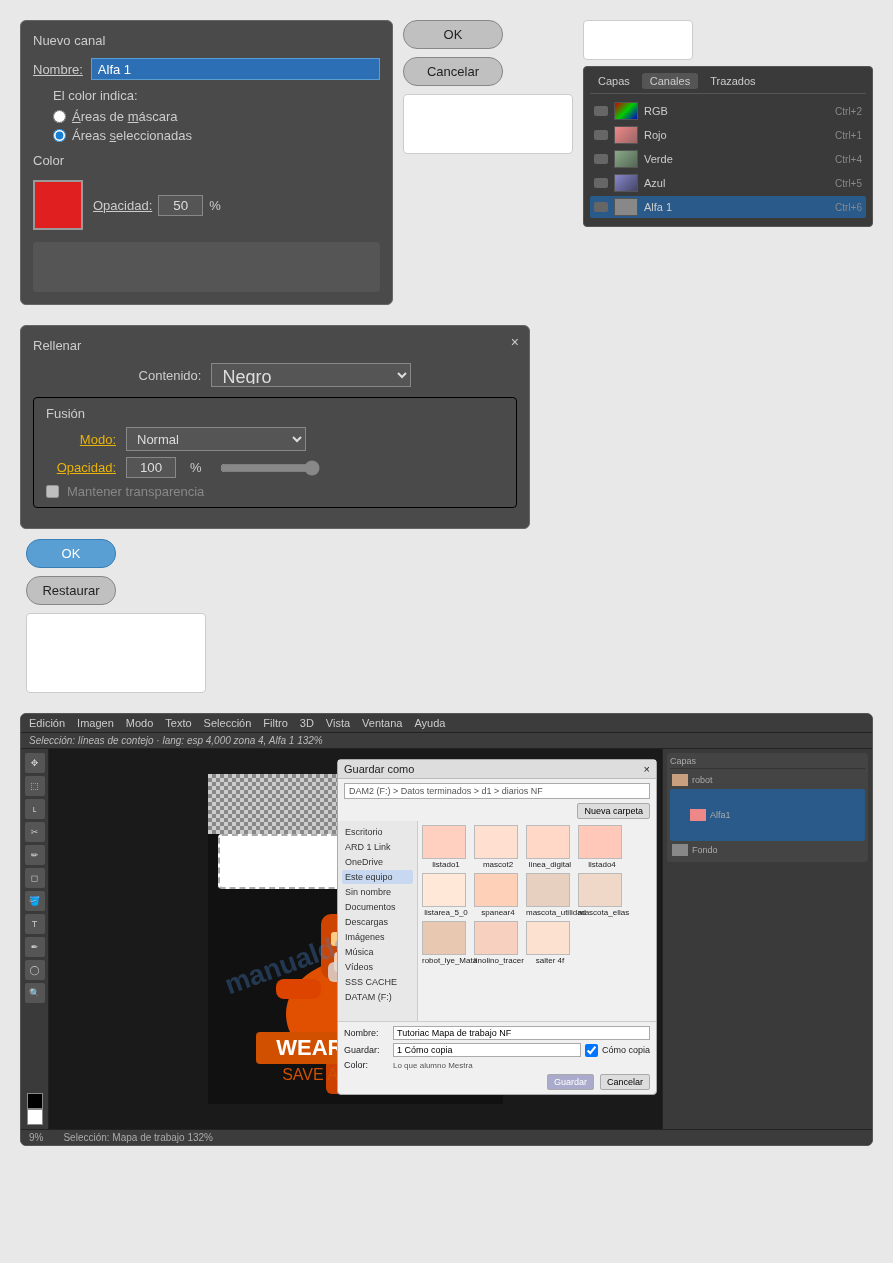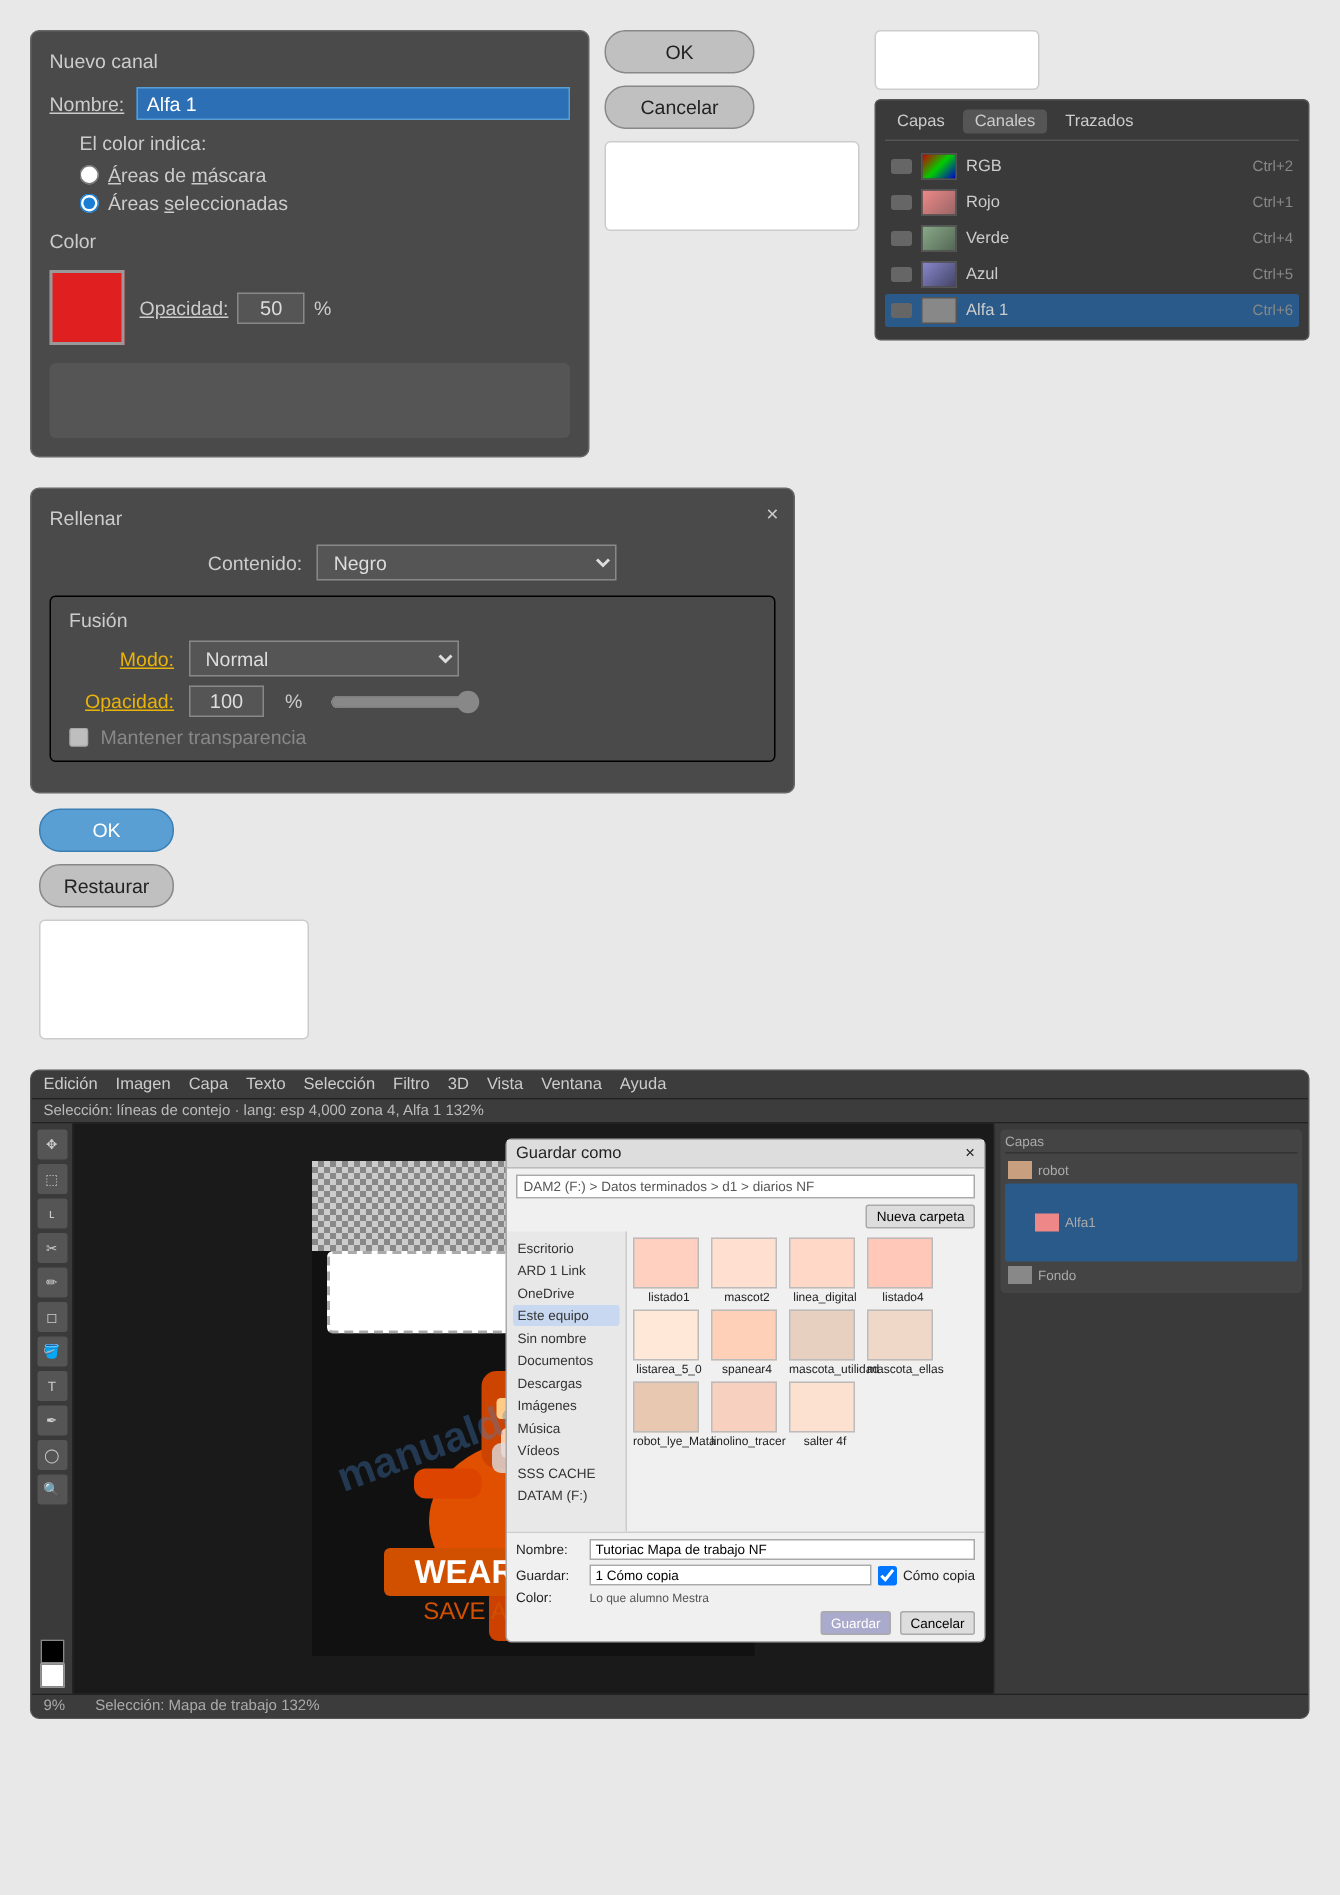--- a/index.html
+++ b/index.html
@@ -244,21 +244,21 @@
       padding: 2px 6px;
       font-size: 13px;
       width: 180px;
       height: 24px;
     }
     .contenido-select {
       background: #555;
       border: 1px solid #888;
       color: #ddd;
       padding: 2px 6px;
-      font-size: 13px;
+      font-size: 18px;
       width: 200px;
       height: 24px;
     }
     .mantener-row {
       display: flex;
       align-items: center;
       gap: 8px;
       margin-top: 6px;
     }
     .mantener-label { color: #888; }
@@ -305,20 +305,21 @@
     }
     .ps-toolbar-top {
       background: #3c3c3c;
       display: flex;
       align-items: center;
       gap: 8px;
       padding: 2px 8px;
       font-size: 10px;
       color: #ccc;
       border-bottom: 1px solid #222;
+      font-style: italic;
     }
     .ps-main {
       display: flex;
       height: 380px;
     }
     .ps-left-toolbar {
       background: #3a3a3a;
       width: 28px;
       display: flex;
       flex-direction: column;
@@ -697,21 +698,21 @@
     <button class="btn-restaurar">Restaurar</button>
     <div style="background:#fff; border:1px solid #ccc; border-radius:4px; width:180px; height:80px;"></div>
   </div>
 </div>
 
 <div class="section3">
 
   <div class="ps-menubar">
     <span>Edición</span>
     <span>Imagen</span>
-    <span>Capa</span>
+    <span>Modo</span>
     <span>Texto</span>
     <span>Selección</span>
     <span>Filtro</span>
     <span>3D</span>
     <span>Vista</span>
     <span>Ventana</span>
     <span>Ayuda</span>
   </div>
 
   <div class="ps-toolbar-top">

